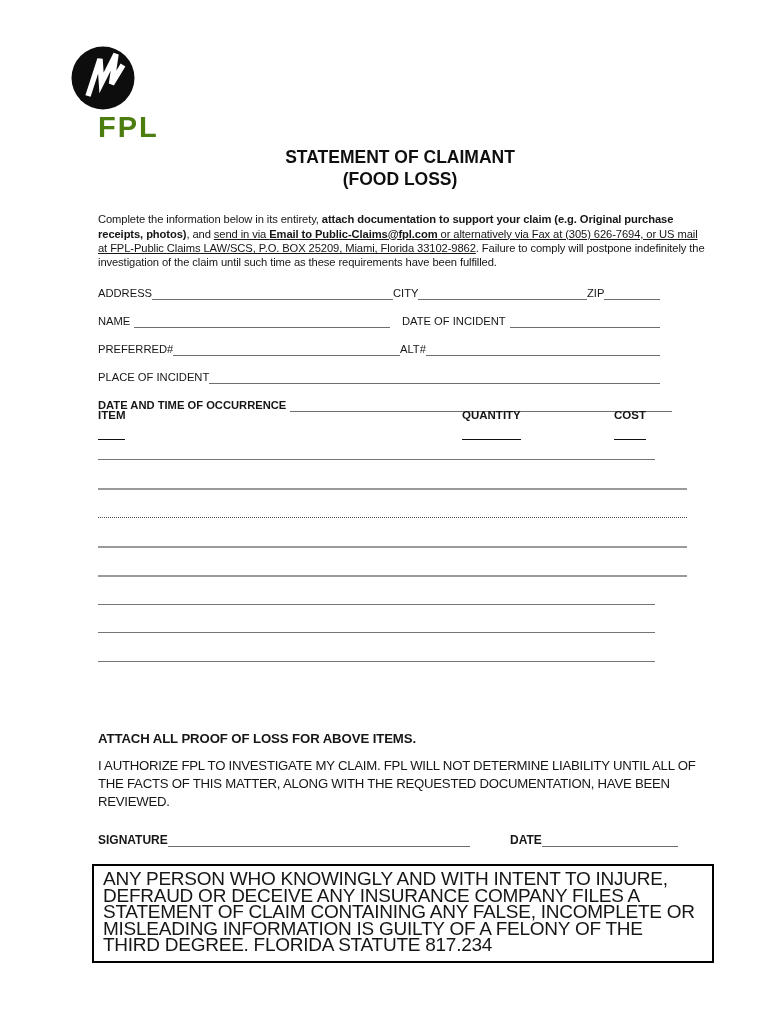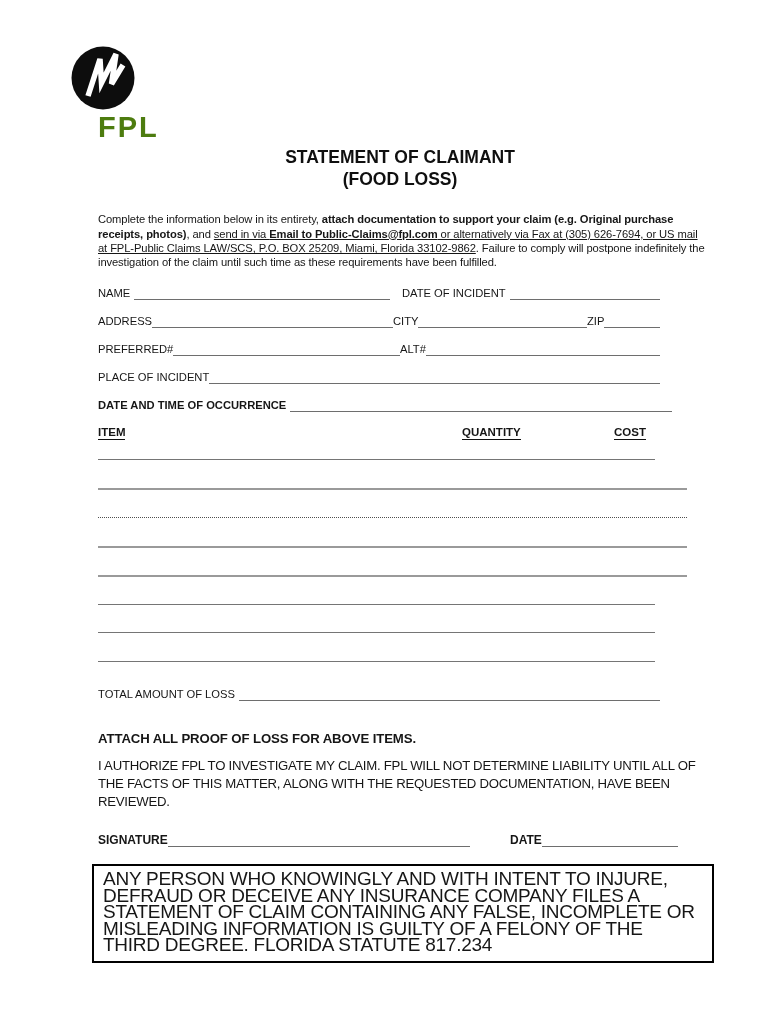--- a/index.html
+++ b/index.html
@@ -29,21 +29,21 @@
   .frow { display:flex; align-items:flex-end; height:15px; margin-bottom:13px; }
   .seg  { display:flex; align-items:flex-end; }
   .lbl  { white-space:nowrap; line-height:13px; }
   .bold { font-weight:bold; }
   .fill { flex:1 1 auto; min-width:8px; height:13px; border-bottom:1px solid #6e6e6e; }
   .gap4 { width:4px; flex:none; }
   .gap12{ width:12px; flex:none; }
 
   
   .hrow { position:relative; height:15px; font-weight:bold; font-size:11.5px; margin-top:13px; }
-  .hcol { position:absolute; bottom:0; border-bottom:1.5px solid #101010; padding-bottom:1px; line-height:12px; }
+  .hcol { position:absolute; bottom:0; border-bottom:1.5px solid #101010; padding-bottom:18px; line-height:12px; }
 
   
   .item-lines { position:absolute; top:459px; left:98px; }
   .item-line { height:0; border-top:2px solid #9a9a9a; margin-bottom:27px; }
   .item-line.dark { border-top:1.5px solid #757575; margin-bottom:27.5px; }
   .item-line.dotted { border-top:1px dotted #4f4f4f; margin-bottom:28px; }
 
   
   .total-row { position:absolute; top:686px; left:98px; width:562px; height:15px;
                display:flex; align-items:flex-end; font-size:11.2px; }
@@ -83,44 +83,44 @@
   <div class="title">
     <div>STATEMENT OF CLAIMANT</div>
     <div>(FOOD LOSS)</div>
   </div>
 
   <p class="intro"><span>Complete the information below in its entirety, </span><span class="b">attach documentation to support your claim (e.g. Original purchase receipts, photos)</span><span>, and </span><span class="u">send in via </span><span class="b u">Email to Public-Claims@fpl.com</span><span class="u"> or alternatively via Fax at (305) 626-7694, or US mail at FPL-Public Claims LAW/SCS, P.O. BOX 25209, Miami, Florida 33102-9862</span><span>. Failure to comply will postpone indefinitely the investigation of the claim until such time as these requirements have been fulfilled.</span></p>
 
   <div class="fields">
 
     <div class="frow" style="width:562px;">
-      <div class="seg" style="width:292px; flex:none;">
-        <span class="lbl">NAME</span>
-        <span class="gap4"></span>
-        <span class="fill"></span>
-      </div>
-      <span class="gap12"></span>
-      <div class="seg" style="flex:1 1 auto;">
-        <span class="lbl">DATE OF INCIDENT</span>
-        <span class="gap4"></span>
-        <span class="fill"></span>
-      </div>
-    </div>
-
-    <div class="frow" style="width:562px;">
       <div class="seg" style="width:295px; flex:none;">
         <span class="lbl">ADDRESS</span>
         <span class="fill"></span>
       </div>
       <div class="seg" style="width:194px; flex:none;">
         <span class="lbl">CITY</span>
         <span class="fill"></span>
       </div>
       <div class="seg" style="flex:1 1 auto;">
         <span class="lbl">ZIP</span>
+        <span class="fill"></span>
+      </div>
+    </div>
+
+    <div class="frow" style="width:562px;">
+      <div class="seg" style="width:292px; flex:none;">
+        <span class="lbl">NAME</span>
+        <span class="gap4"></span>
+        <span class="fill"></span>
+      </div>
+      <span class="gap12"></span>
+      <div class="seg" style="flex:1 1 auto;">
+        <span class="lbl">DATE OF INCIDENT</span>
+        <span class="gap4"></span>
         <span class="fill"></span>
       </div>
     </div>
 
     <div class="frow" style="width:562px;">
       <div class="seg" style="width:302px; flex:none;">
         <span class="lbl">PREFERRED#</span>
         <span class="fill"></span>
       </div>
       <div class="seg" style="flex:1 1 auto;">
@@ -155,25 +155,20 @@
       <div class="item-line dark" style="width: 557px;"></div>
       <div class="item-line" style="width: 589px;"></div>
       <div class="item-line dotted" style="width: 589px;"></div>
       <div class="item-line" style="width: 589px;"></div>
       <div class="item-line" style="width: 589px;"></div>
       <div class="item-line dark" style="width: 557px;"></div>
       <div class="item-line dark" style="width: 557px;"></div>
       <div class="item-line dark" style="width: 557px;"></div>
     </div>
 
-  <div class="total-row">
-    <span class="lbl">TOTAL AMOUNT OF LOSS</span>
-    <span class="gap4"></span>
-    <span class="fill"></span>
-  </div>
 
   <div class="attach-note">ATTACH ALL PROOF OF LOSS FOR ABOVE ITEMS.</div>
   <div class="auth">I AUTHORIZE FPL TO INVESTIGATE MY CLAIM. FPL WILL NOT DETERMINE LIABILITY UNTIL ALL OF THE FACTS OF THIS MATTER, ALONG WITH THE REQUESTED DOCUMENTATION, HAVE BEEN REVIEWED.</div>
 
   <div class="sig-row">
     <div class="sig-seg1">
       <span class="lbl bold">SIGNATURE</span>
       <span class="fill"></span>
     </div>
     <div class="sig-spacer"></div>

